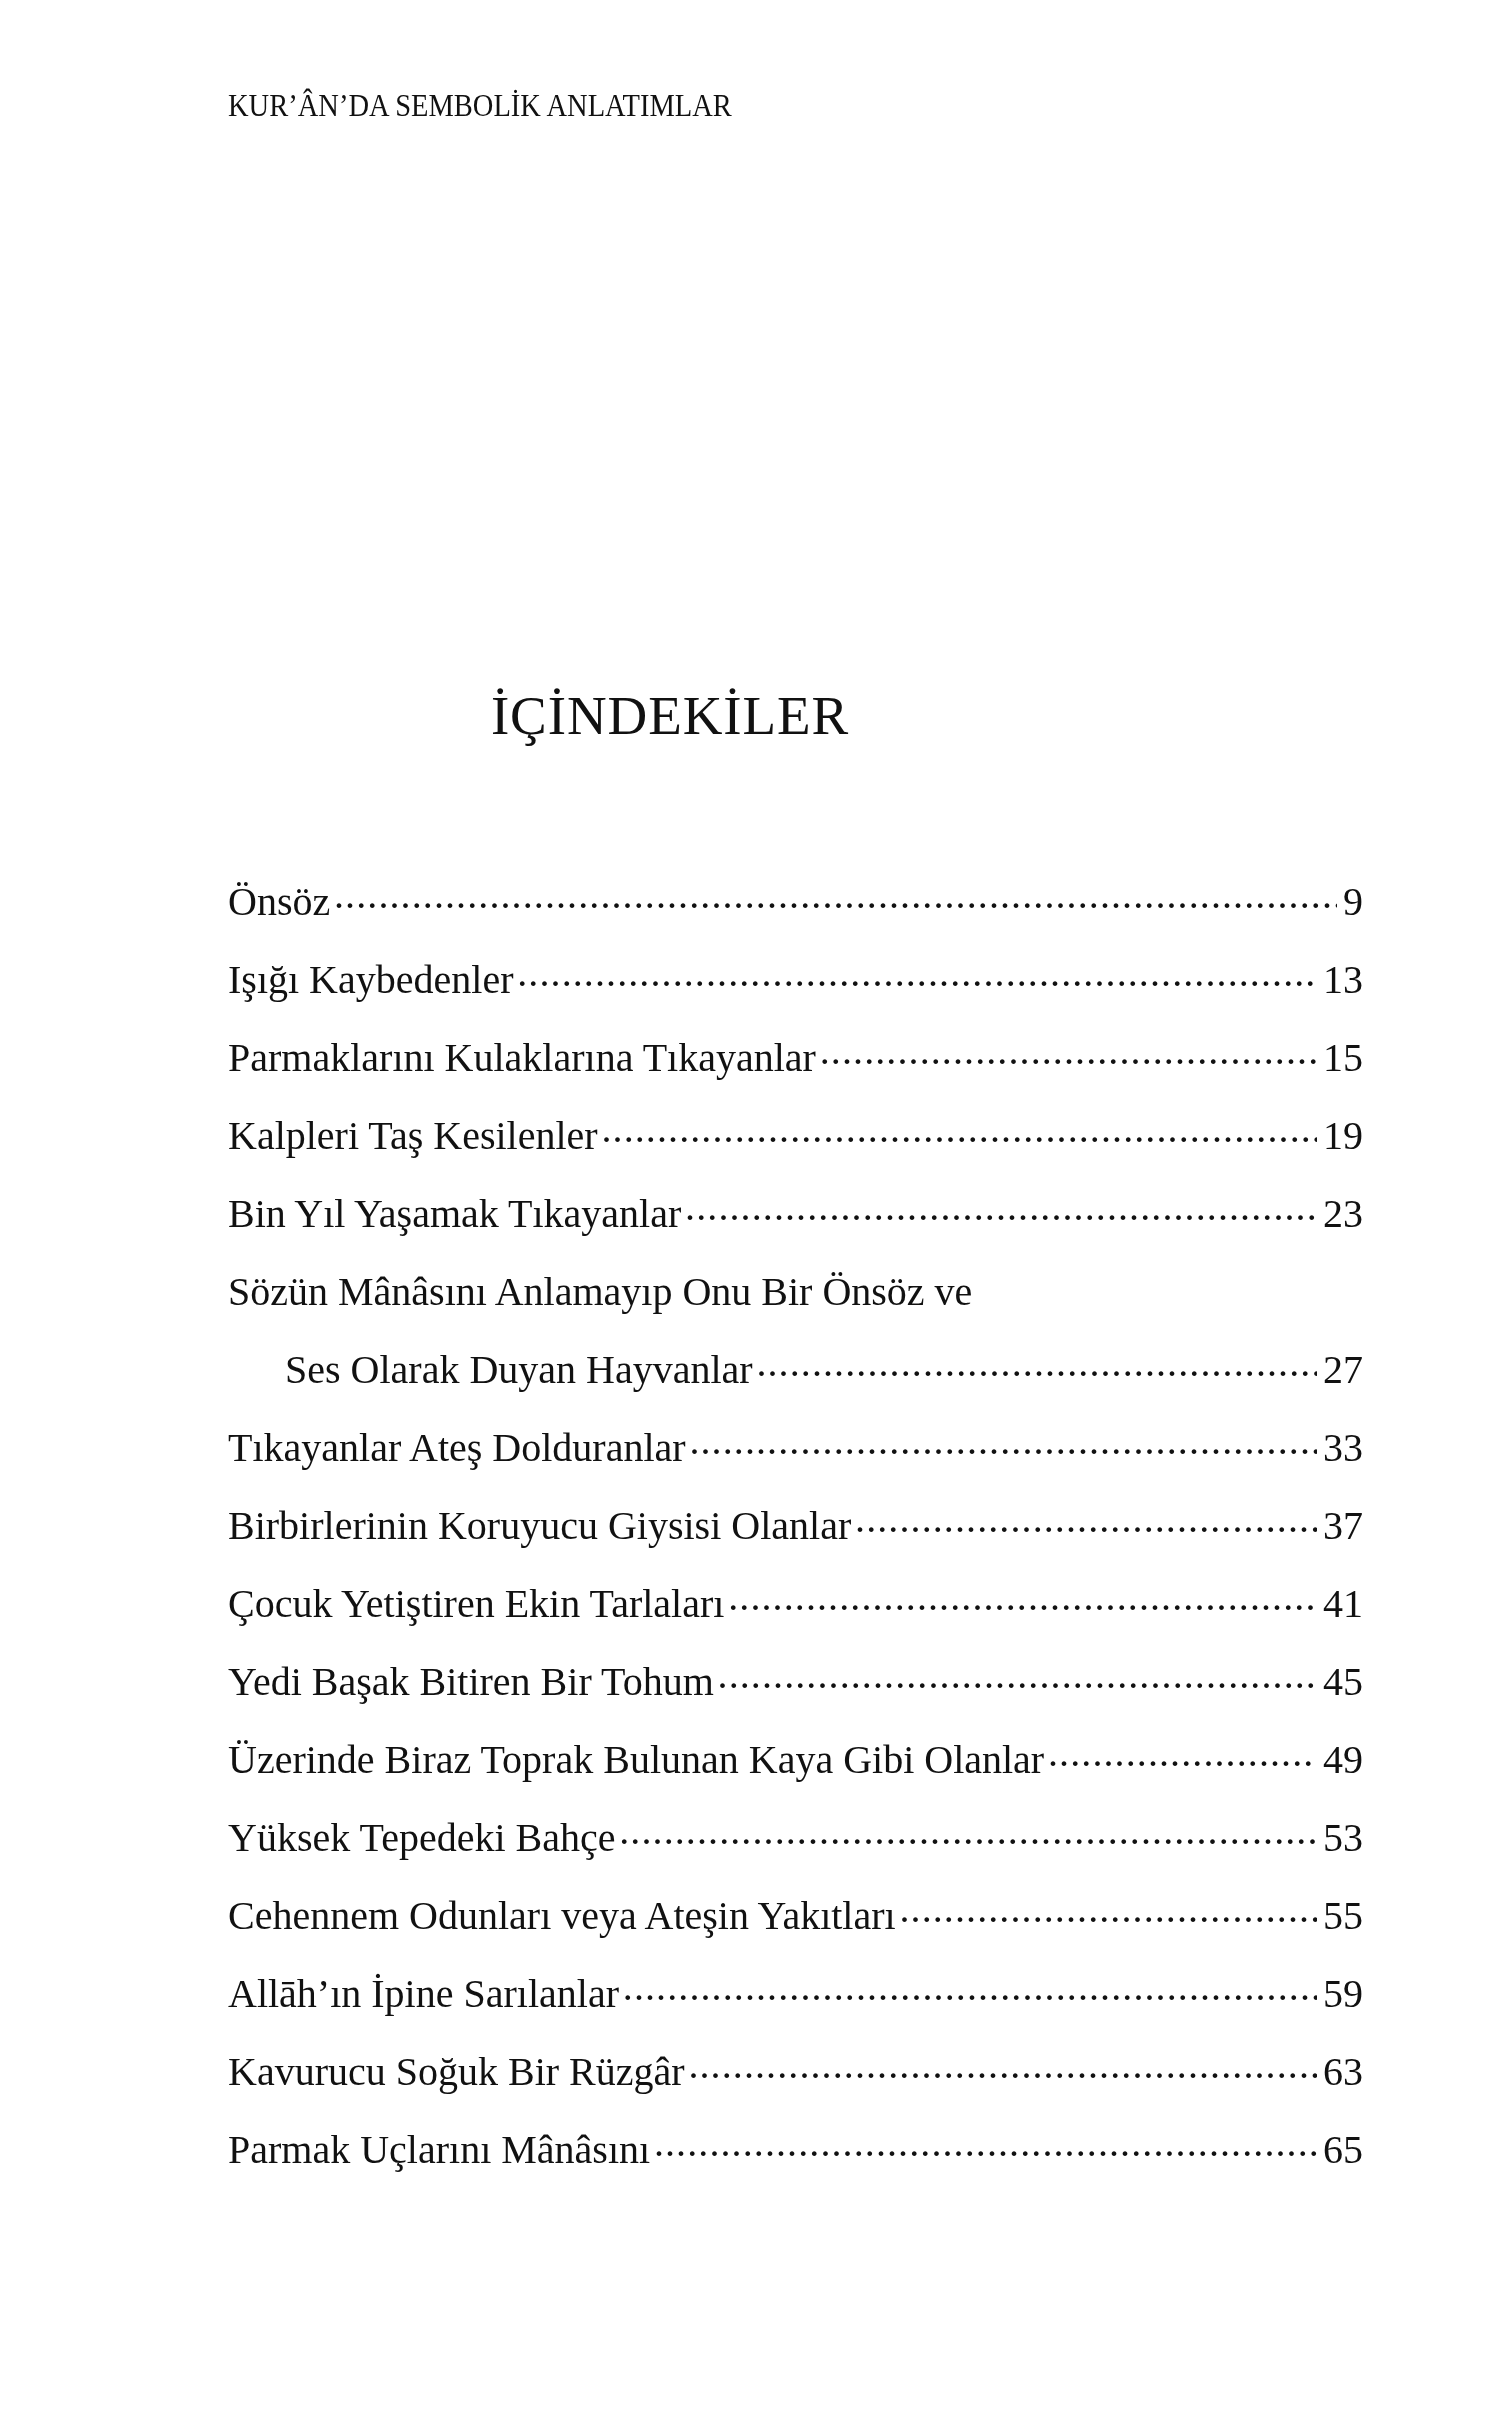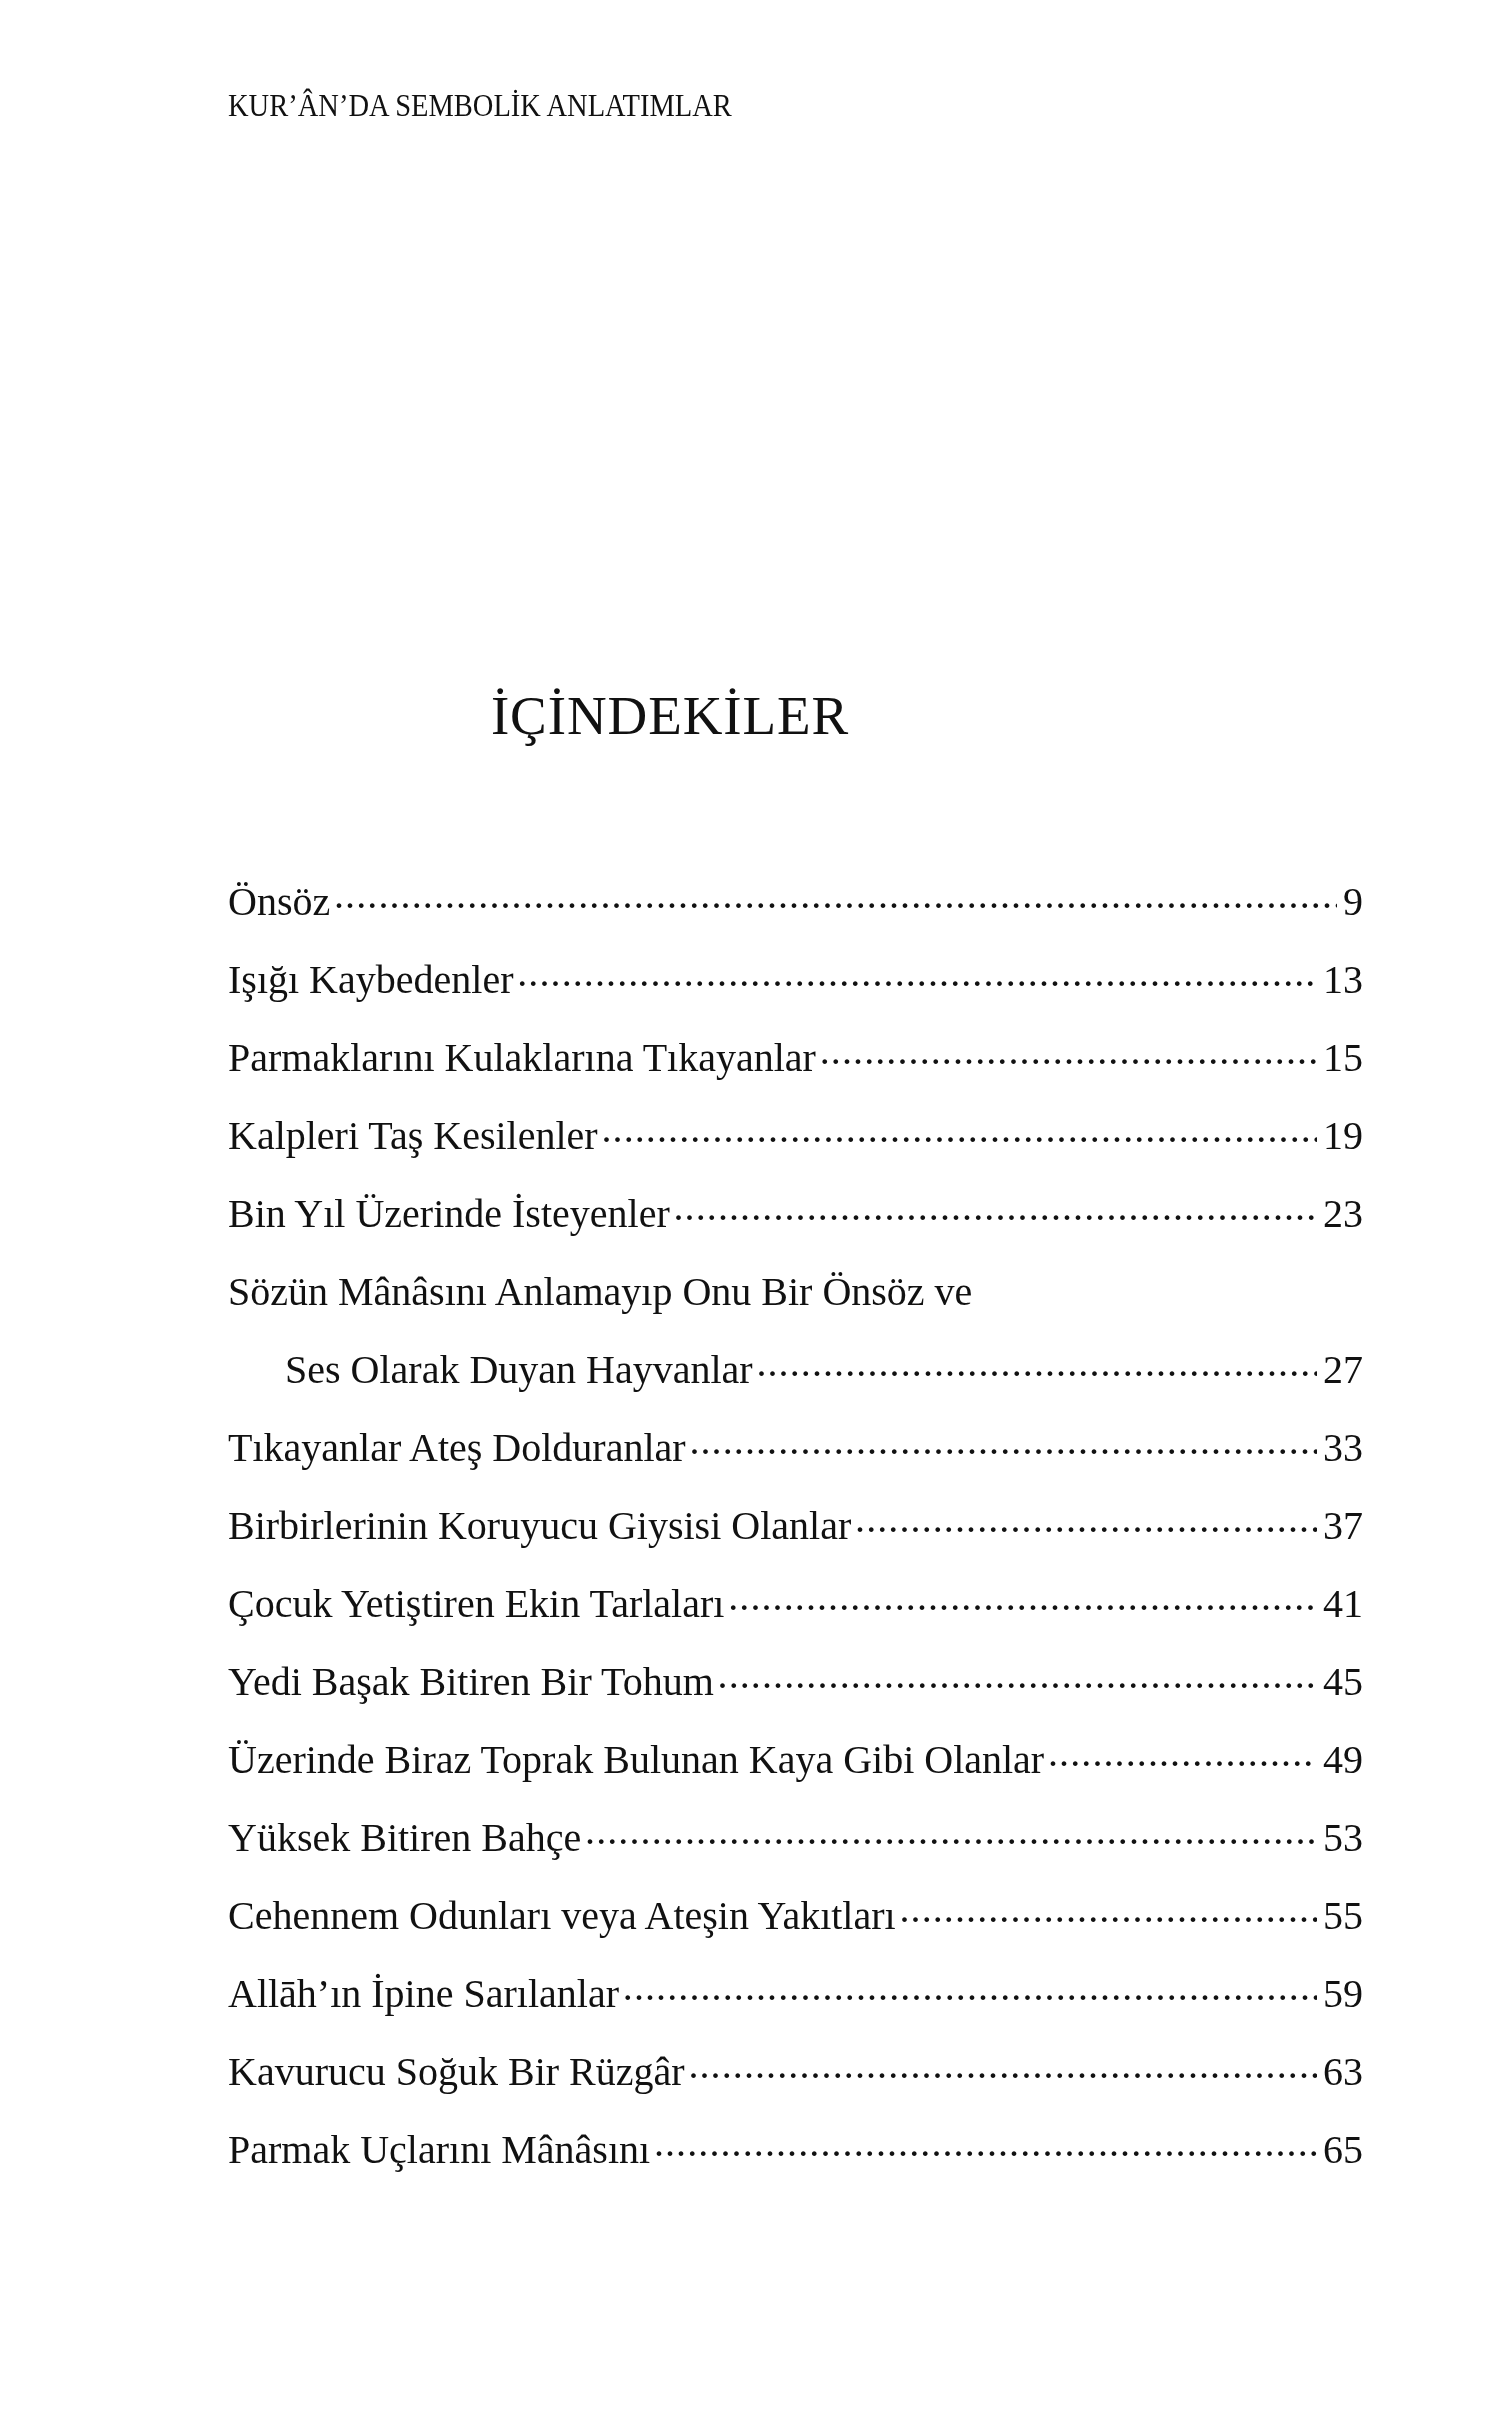--- a/index.html
+++ b/index.html
@@ -44,21 +44,21 @@
     <span class="label">Parmaklarını Kulaklarına Tıkayanlar</span>
     <span class="leader"></span>
     <span class="page">15</span>
   </div>
   <div class="toc-row">
     <span class="label">Kalpleri Taş Kesilenler</span>
     <span class="leader"></span>
     <span class="page">19</span>
   </div>
   <div class="toc-row">
-    <span class="label">Bin Yıl Üzerinde İsteyenler</span>
+    <span class="label">Bin Yıl Yaşamak Tıkayanlar</span>
     <span class="leader"></span>
     <span class="page">23</span>
   </div>
   <div class="toc-row first-line">
     <span class="label">Sözün Mânâsını Anlamayıp Onu Bir Önsöz ve</span>
   </div>
   <div class="toc-row cont">
     <span class="label">Ses Olarak Duyan Hayvanlar</span>
     <span class="leader"></span>
     <span class="page">27</span>
@@ -82,21 +82,21 @@
     <span class="label">Yedi Başak Bitiren Bir Tohum</span>
     <span class="leader"></span>
     <span class="page">45</span>
   </div>
   <div class="toc-row">
     <span class="label">Üzerinde Biraz Toprak Bulunan Kaya Gibi Olanlar</span>
     <span class="leader"></span>
     <span class="page">49</span>
   </div>
   <div class="toc-row">
-    <span class="label">Yüksek Bitiren Bahçe</span>
+    <span class="label">Yüksek Tepedeki Bahçe</span>
     <span class="leader"></span>
     <span class="page">53</span>
   </div>
   <div class="toc-row">
     <span class="label">Cehennem Odunları veya Ateşin Yakıtları</span>
     <span class="leader"></span>
     <span class="page">55</span>
   </div>
   <div class="toc-row">
     <span class="label">Allāh’ın İpine Sarılanlar</span>

